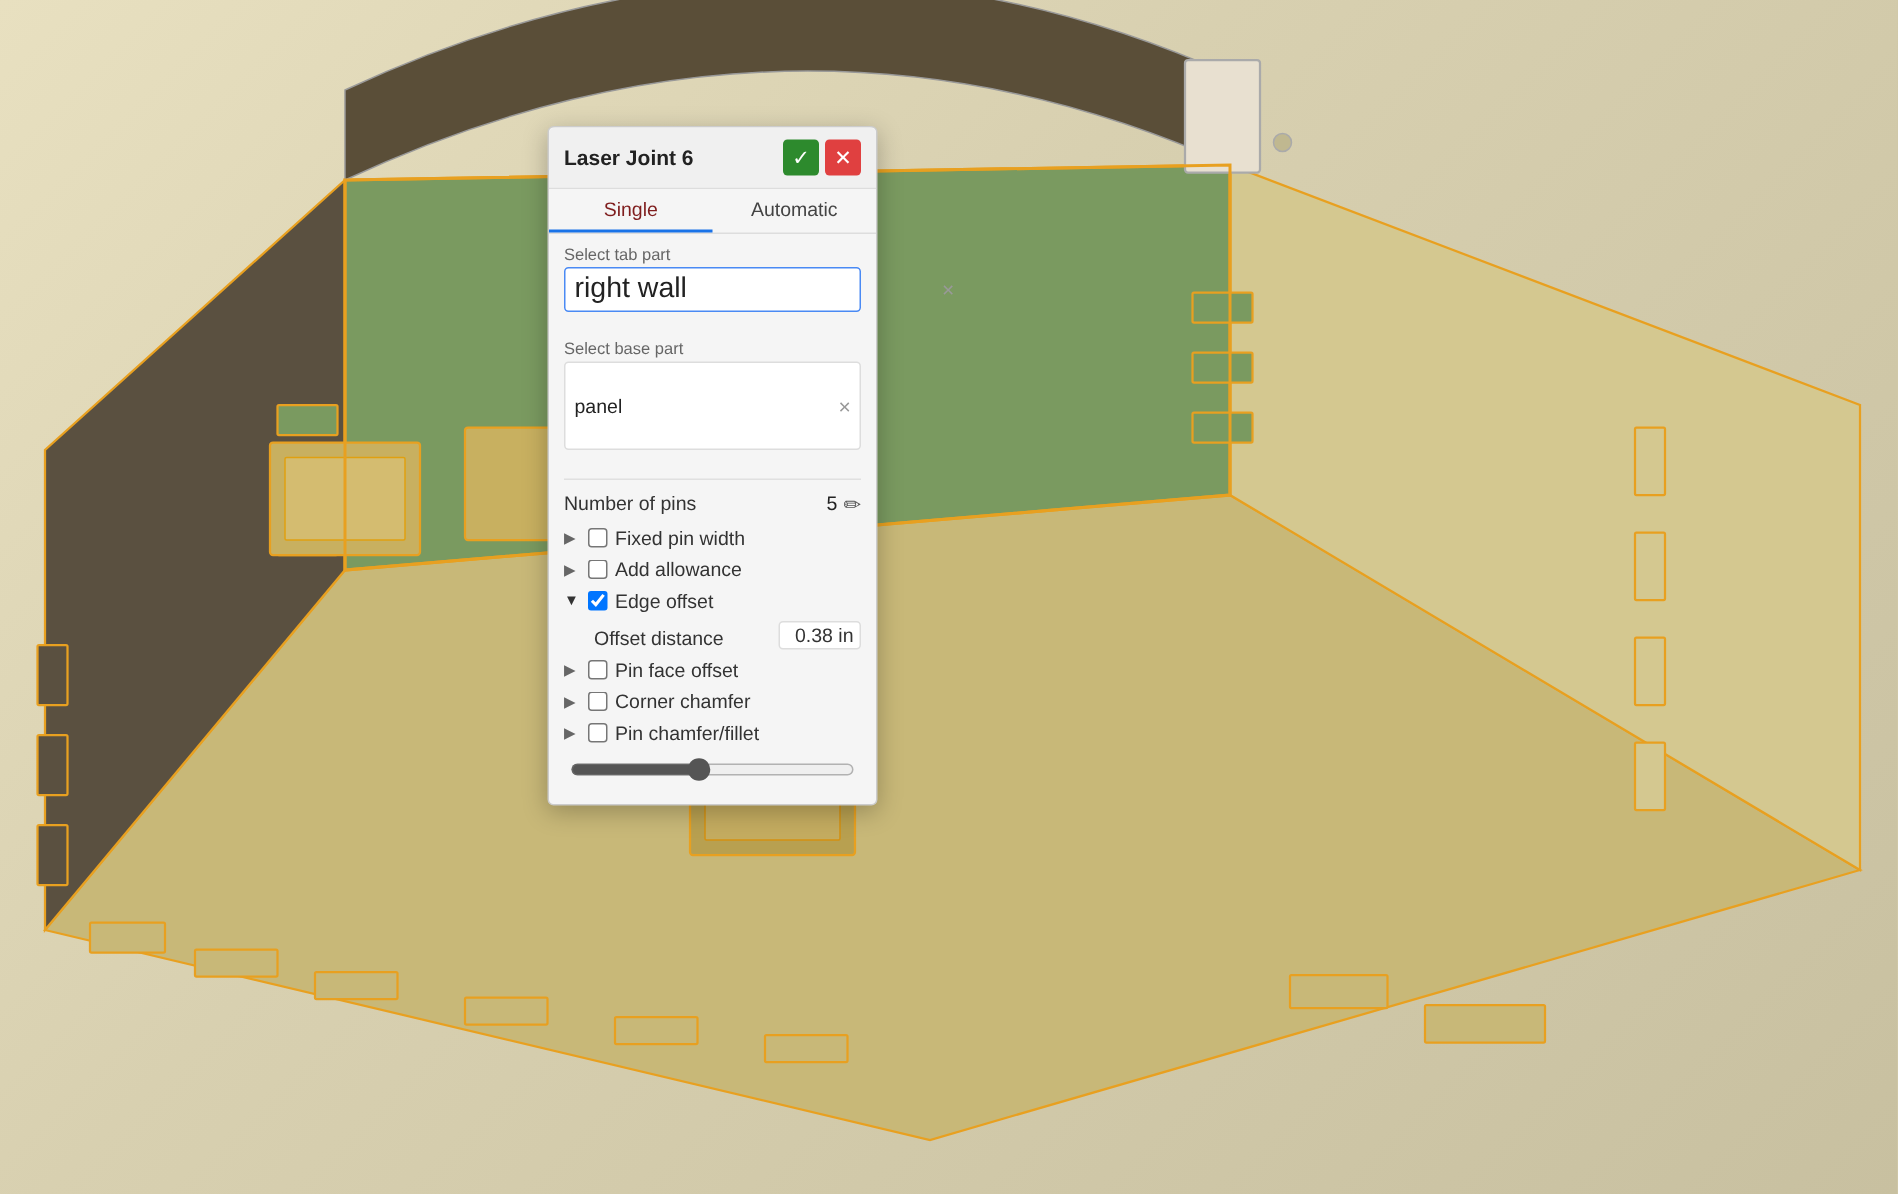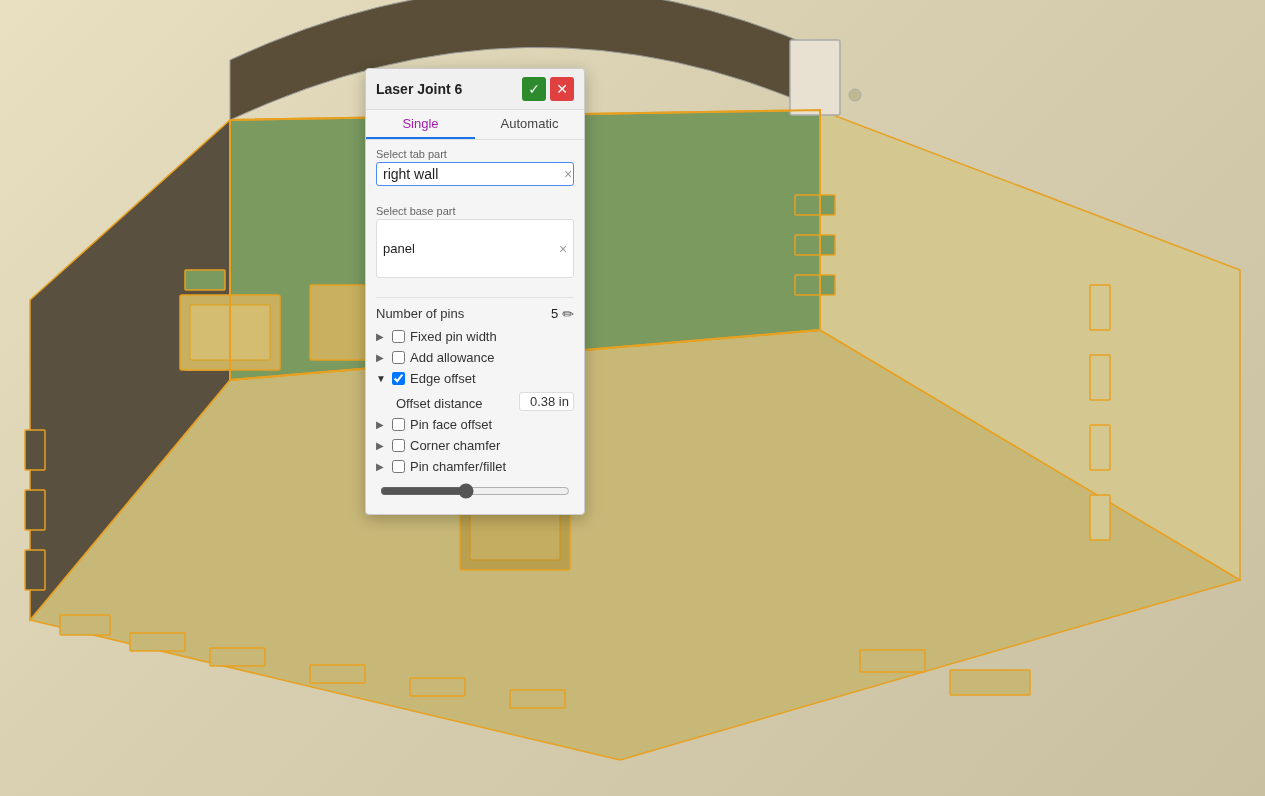--- a/index.html
+++ b/index.html
@@ -24,21 +24,21 @@
     .scene-svg {
       position: absolute;
       inset: 0;
       width: 100%;
       height: 100%;
     }
 
     
     .dialog {
       position: absolute;
-      top: 68px;
+      top: 84px;
       left: 365px;
       width: 220px;
       background: #f5f5f5;
       border: 1px solid #ccc;
       border-radius: 4px;
       box-shadow: 0 4px 16px rgba(0,0,0,0.25);
       z-index: 100;
     }
 
     .dialog-header {
@@ -97,21 +97,21 @@
       flex: 1;
       text-align: center;
       padding: 6px 0;
       cursor: pointer;
       font-size: 13px;
       color: #444;
       border-bottom: 2px solid transparent;
     }
 
     .tab.active {
-      color: #a21caf;
+      color: #7f1d1d;
       border-bottom: 2px solid #1a73e8;
       font-weight: 500;
     }
 
     
     .dialog-body {
       padding: 8px 10px;
     }
 
     .field-group {
@@ -130,21 +130,21 @@
       background: #fff;
       border: 1px solid #4a8af4;
       border-radius: 3px;
       padding: 3px 6px;
     }
 
     .field-input-row input {
       flex: 1;
       border: none;
       outline: none;
-      font-size: 14px;
+      font-size: 19px;
       color: #222;
       background: transparent;
     }
 
     .field-clear {
       cursor: pointer;
       color: #999;
       font-size: 14px;
       line-height: 1;
     }

